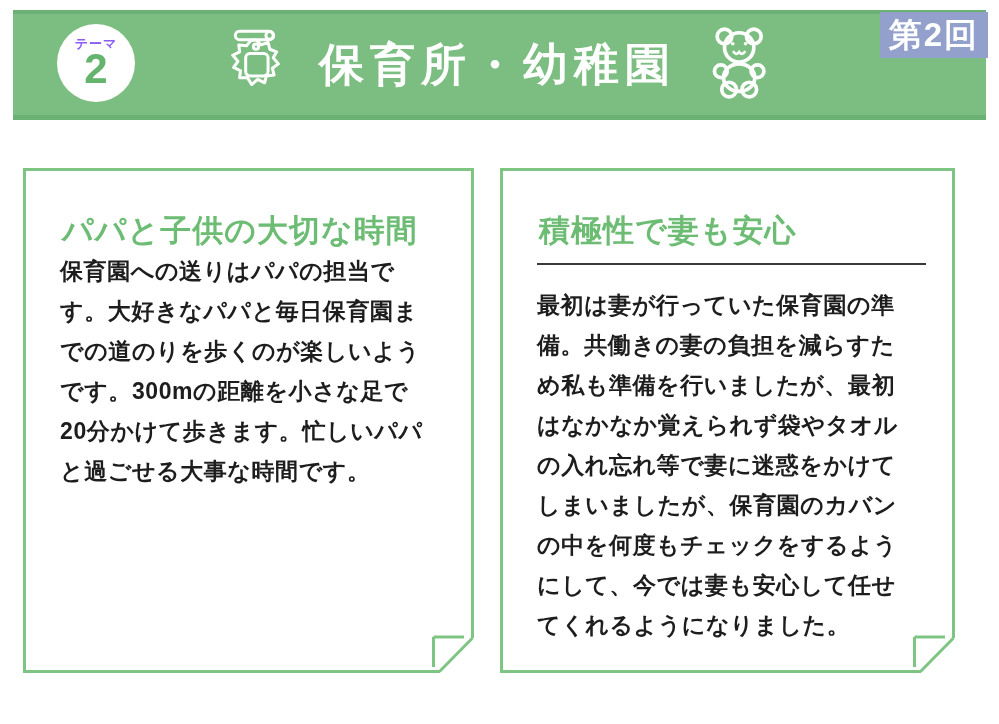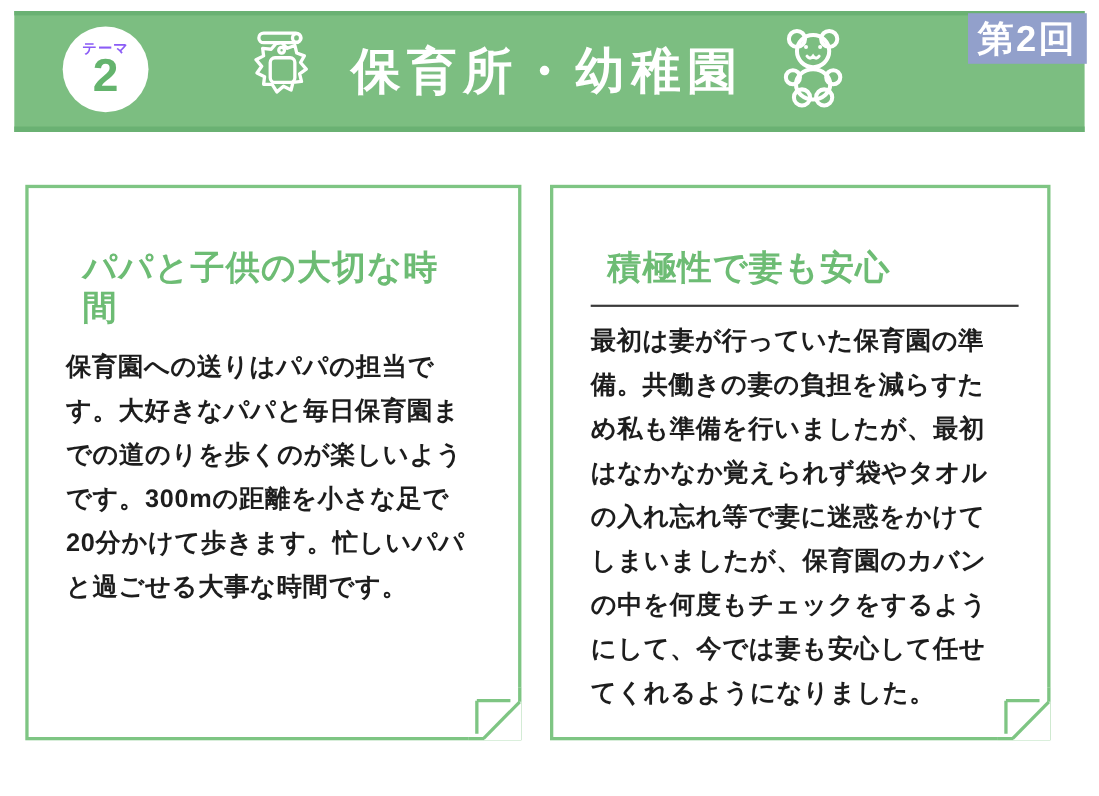--- a/index.html
+++ b/index.html
@@ -34,28 +34,28 @@
   }
   
   .card{
     position:absolute;top:168px;height:505px;background:#ffffff;
     border:3px solid #7ec583;box-sizing:border-box;
   }
   .card.left{left:23px;width:451px;}
   .card.right{left:500px;width:455px;}
   .card-inner{padding:40px 26px 0 34px;}
   .card-title{
-    font-size:31px;font-weight:900;color:#6dbc74;letter-spacing:1px;line-height:36px;margin:15px;
+    font-size:31px;font-weight:900;color:#6dbc74;letter-spacing:1px;line-height:36px;margin:2px;
   }
   .title-divider{height:2px;background:#3a3a3a;margin-top:14px;width:100%;}
   .card-body{
     font-size:23px;line-height:40px;font-weight:600;color:#1d1d1d;
     letter-spacing:0.6px;white-space:pre-line;
   }
-  .card.right .card-body{margin-top:10px;}
+  .card.right .card-body{margin-top:20px;}
   
   .fold{position:absolute;right:-3px;bottom:-3px;width:48px;height:48px;}
   .fold svg{display:block;}
 </style>
 </head>
 <body>
 
 <div class="banner">
 
   <div class="theme-circle">

